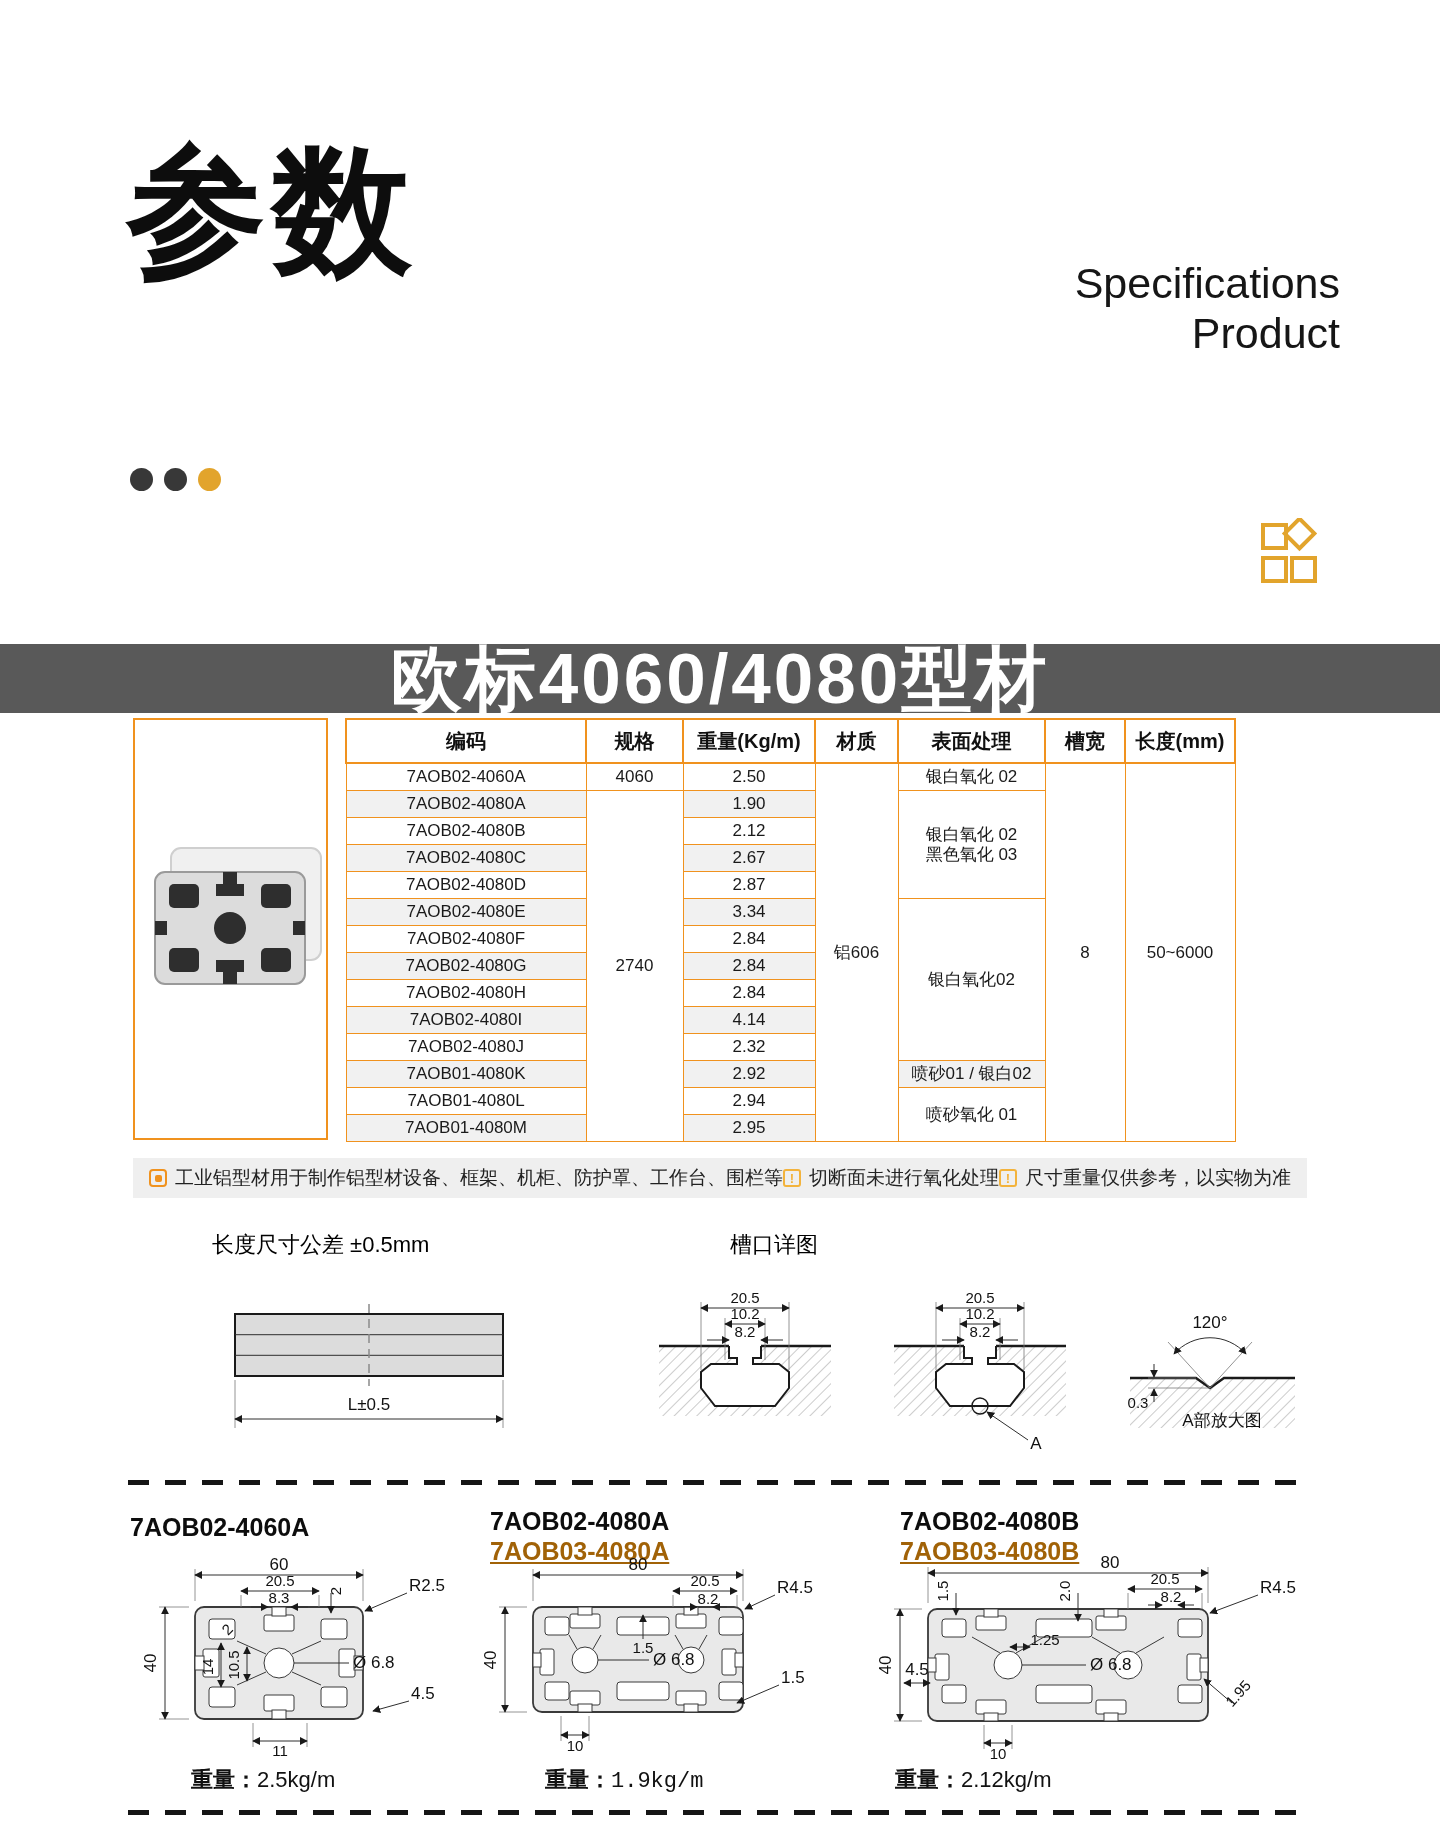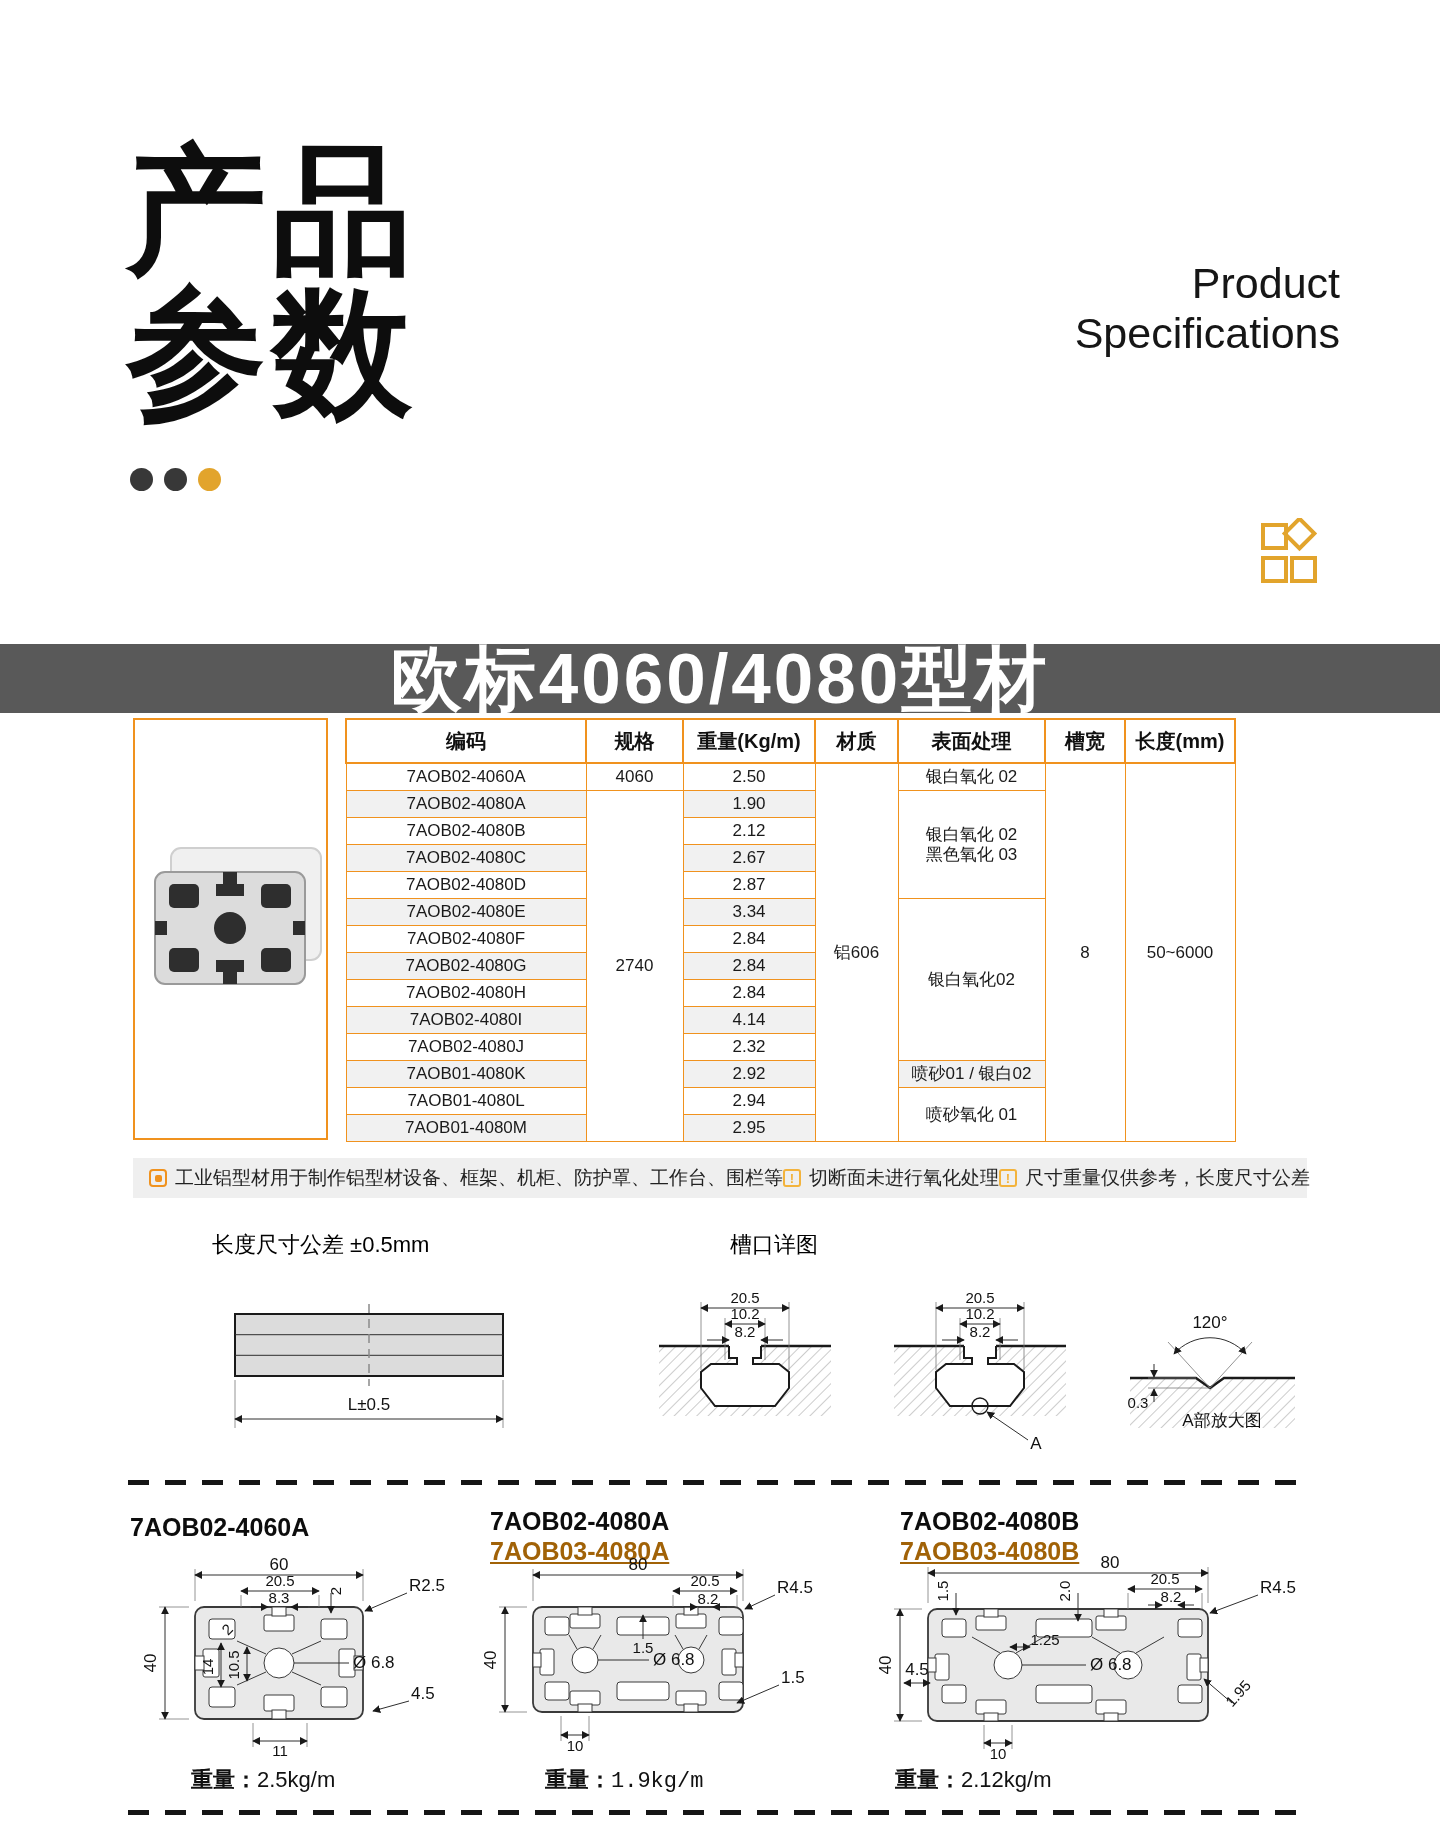--- a/index.html
+++ b/index.html
@@ -82,26 +82,25 @@
       <marker id="ar" viewBox="0 0 10 10" refX="9" refY="5" markerWidth="8" markerHeight="8" orient="auto-start-reverse">
           <path d="M0,0L10,5L0,10z" fill="#1a1a1a"></path>
         </marker>
       <pattern id="hat" width="8" height="8" patternUnits="userSpaceOnUse" patternTransform="rotate(45)">
         <line x1="0" y1="0" x2="0" y2="8" stroke="#9a9a9a" stroke-width="1"></line>
       </pattern>
     </defs>
   </svg>
 
   <div class="abs cn-title">
-    <div>产品</div>
     <div>参数</div>
   </div>
   <div class="abs en-title">
+    <div>Specifications</div>
     <div>Product</div>
-    <div>Specifications</div>
   </div>
   <div class="abs dots">
     <span class="dot d1"></span>
     <span class="dot d2"></span>
     <span class="dot d3"></span>
   </div>
   <svg class="abs" style="left:1256px;top:518px" width="64" height="72" viewBox="0 0 64 72">
     <g fill="none" stroke="#E2A42C" stroke-width="4">
       <rect x="7" y="7" width="23" height="23"></rect>
       <rect x="33" y="5" width="21" height="21" transform="rotate(45 43.5 15.5)"></rect>
@@ -234,21 +233,21 @@
           <span class="ndot"></span>
         </span>
       <span>工业铝型材用于制作铝型材设备、框架、机柜、防护罩、工作台、围栏等</span>
     </div>
     <div class="note">
       <span class="nicon2">!</span>
       <span>切断面未进行氧化处理</span>
     </div>
     <div class="note">
       <span class="nicon2">!</span>
-      <span>尺寸重量仅供参考，长度尺寸公差</span>
+      <span>尺寸重量仅供参考，以实物为准</span>
     </div>
   </div>
 
   <div class="abs sec-label lab1">长度尺寸公差 ±0.5mm</div>
   <div class="abs sec-label lab2">槽口详图</div>
 
   <svg class="abs" style="left:195px;top:1286px" width="330" height="165" viewBox="0 0 330 165">
     <rect x="40" y="28" width="268" height="62" fill="#DCDCDC" stroke="#1a1a1a" stroke-width="2"></rect>
     <line x1="40" y1="48.7" x2="308" y2="48.7" class="dl"></line>
     <line x1="40" y1="69.3" x2="308" y2="69.3" class="dl"></line>

